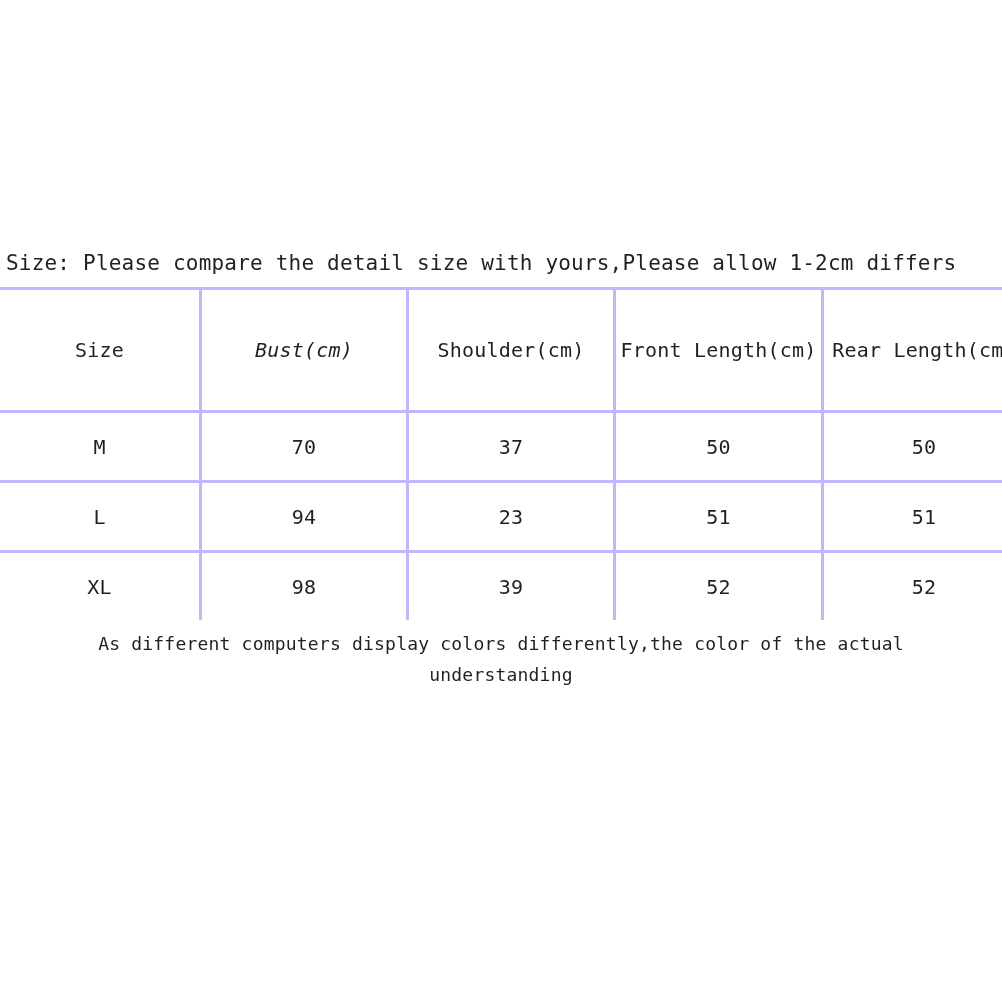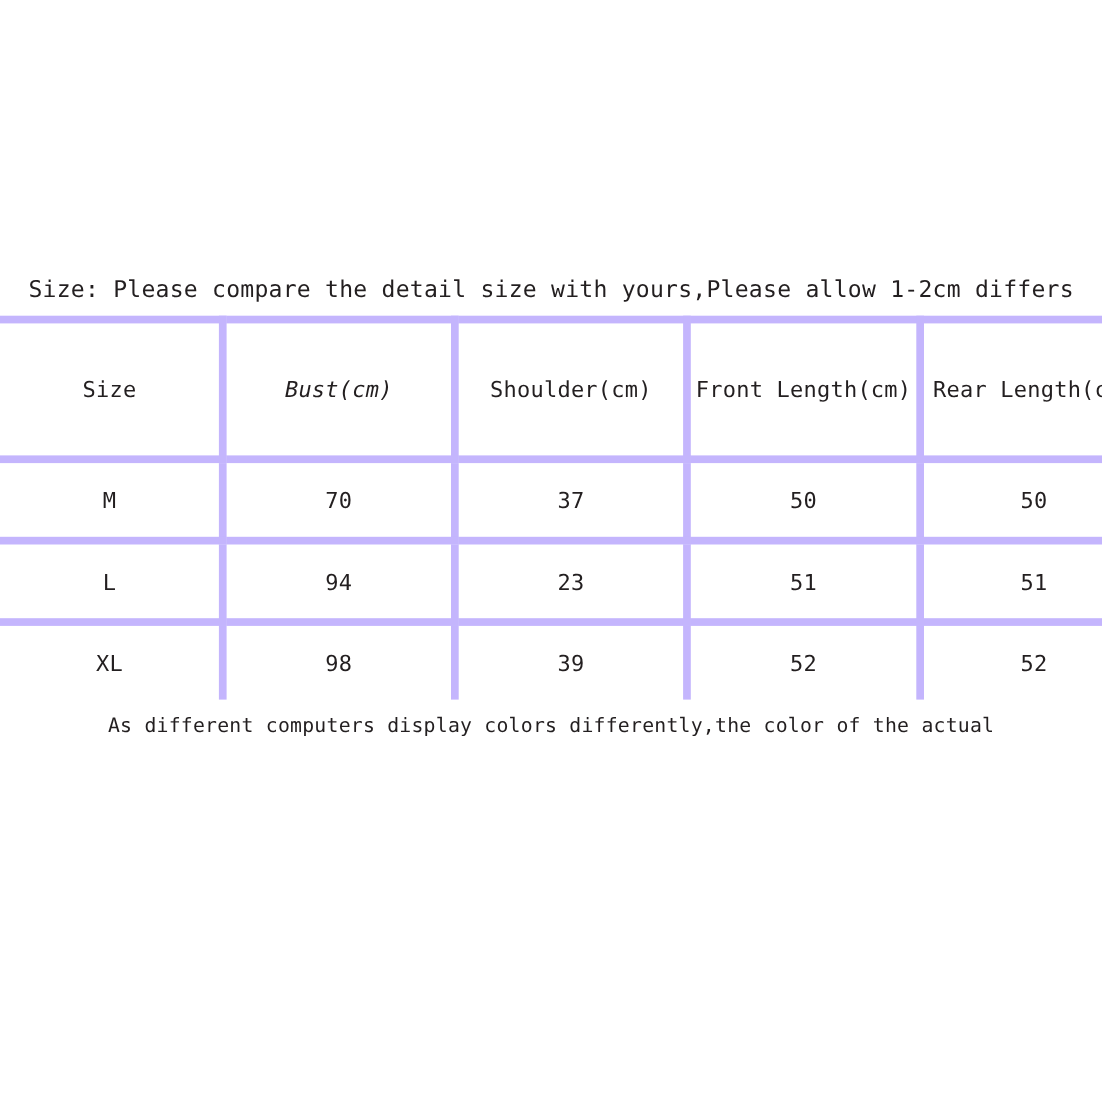--- a/index.html
+++ b/index.html
@@ -22,38 +22,38 @@
   }
   .size-chart {
     position: absolute;
     left: 0;
     top: 248px;
     width: 1002px;
   }
   .note-top {
     font-size: 21px;
     line-height: 31px;
-    text-align: center;
+    text-align: left;
     letter-spacing: 0.2px;
     padding: 0 6px 8px 6px;
     box-sizing: border-box;
   }
   .note-top .line {
     display: block;
     white-space: nowrap;
   }
   table.size-table {
     width: 1002px;
     border-collapse: collapse;
     table-layout: fixed;
     font-size: 20px;
   }
   table.size-table th,
   table.size-table td {
-    border: 7px solid #c4b5fd;
+    border: 3px solid #c4b5fd;
     text-align: center;
     vertical-align: middle;
     font-weight: normal;
     color: #231f20;
     letter-spacing: 0.2px;
   }
   table.size-table th {
     height: 118px;
     font-size: 20px;
   }
@@ -130,16 +130,17 @@
           <td>98</td>
           <td>39</td>
           <td>52</td>
           <td>52</td>
         </tr>
       </tbody>
     </table>
 
     <div class="note-bottom">
       <span class="line">As different computers display colors differently,the color of the actual</span>
+      <span class="line">understanding</span>
     </div>
 
   </div>
 </div>
 
 </body></html>

